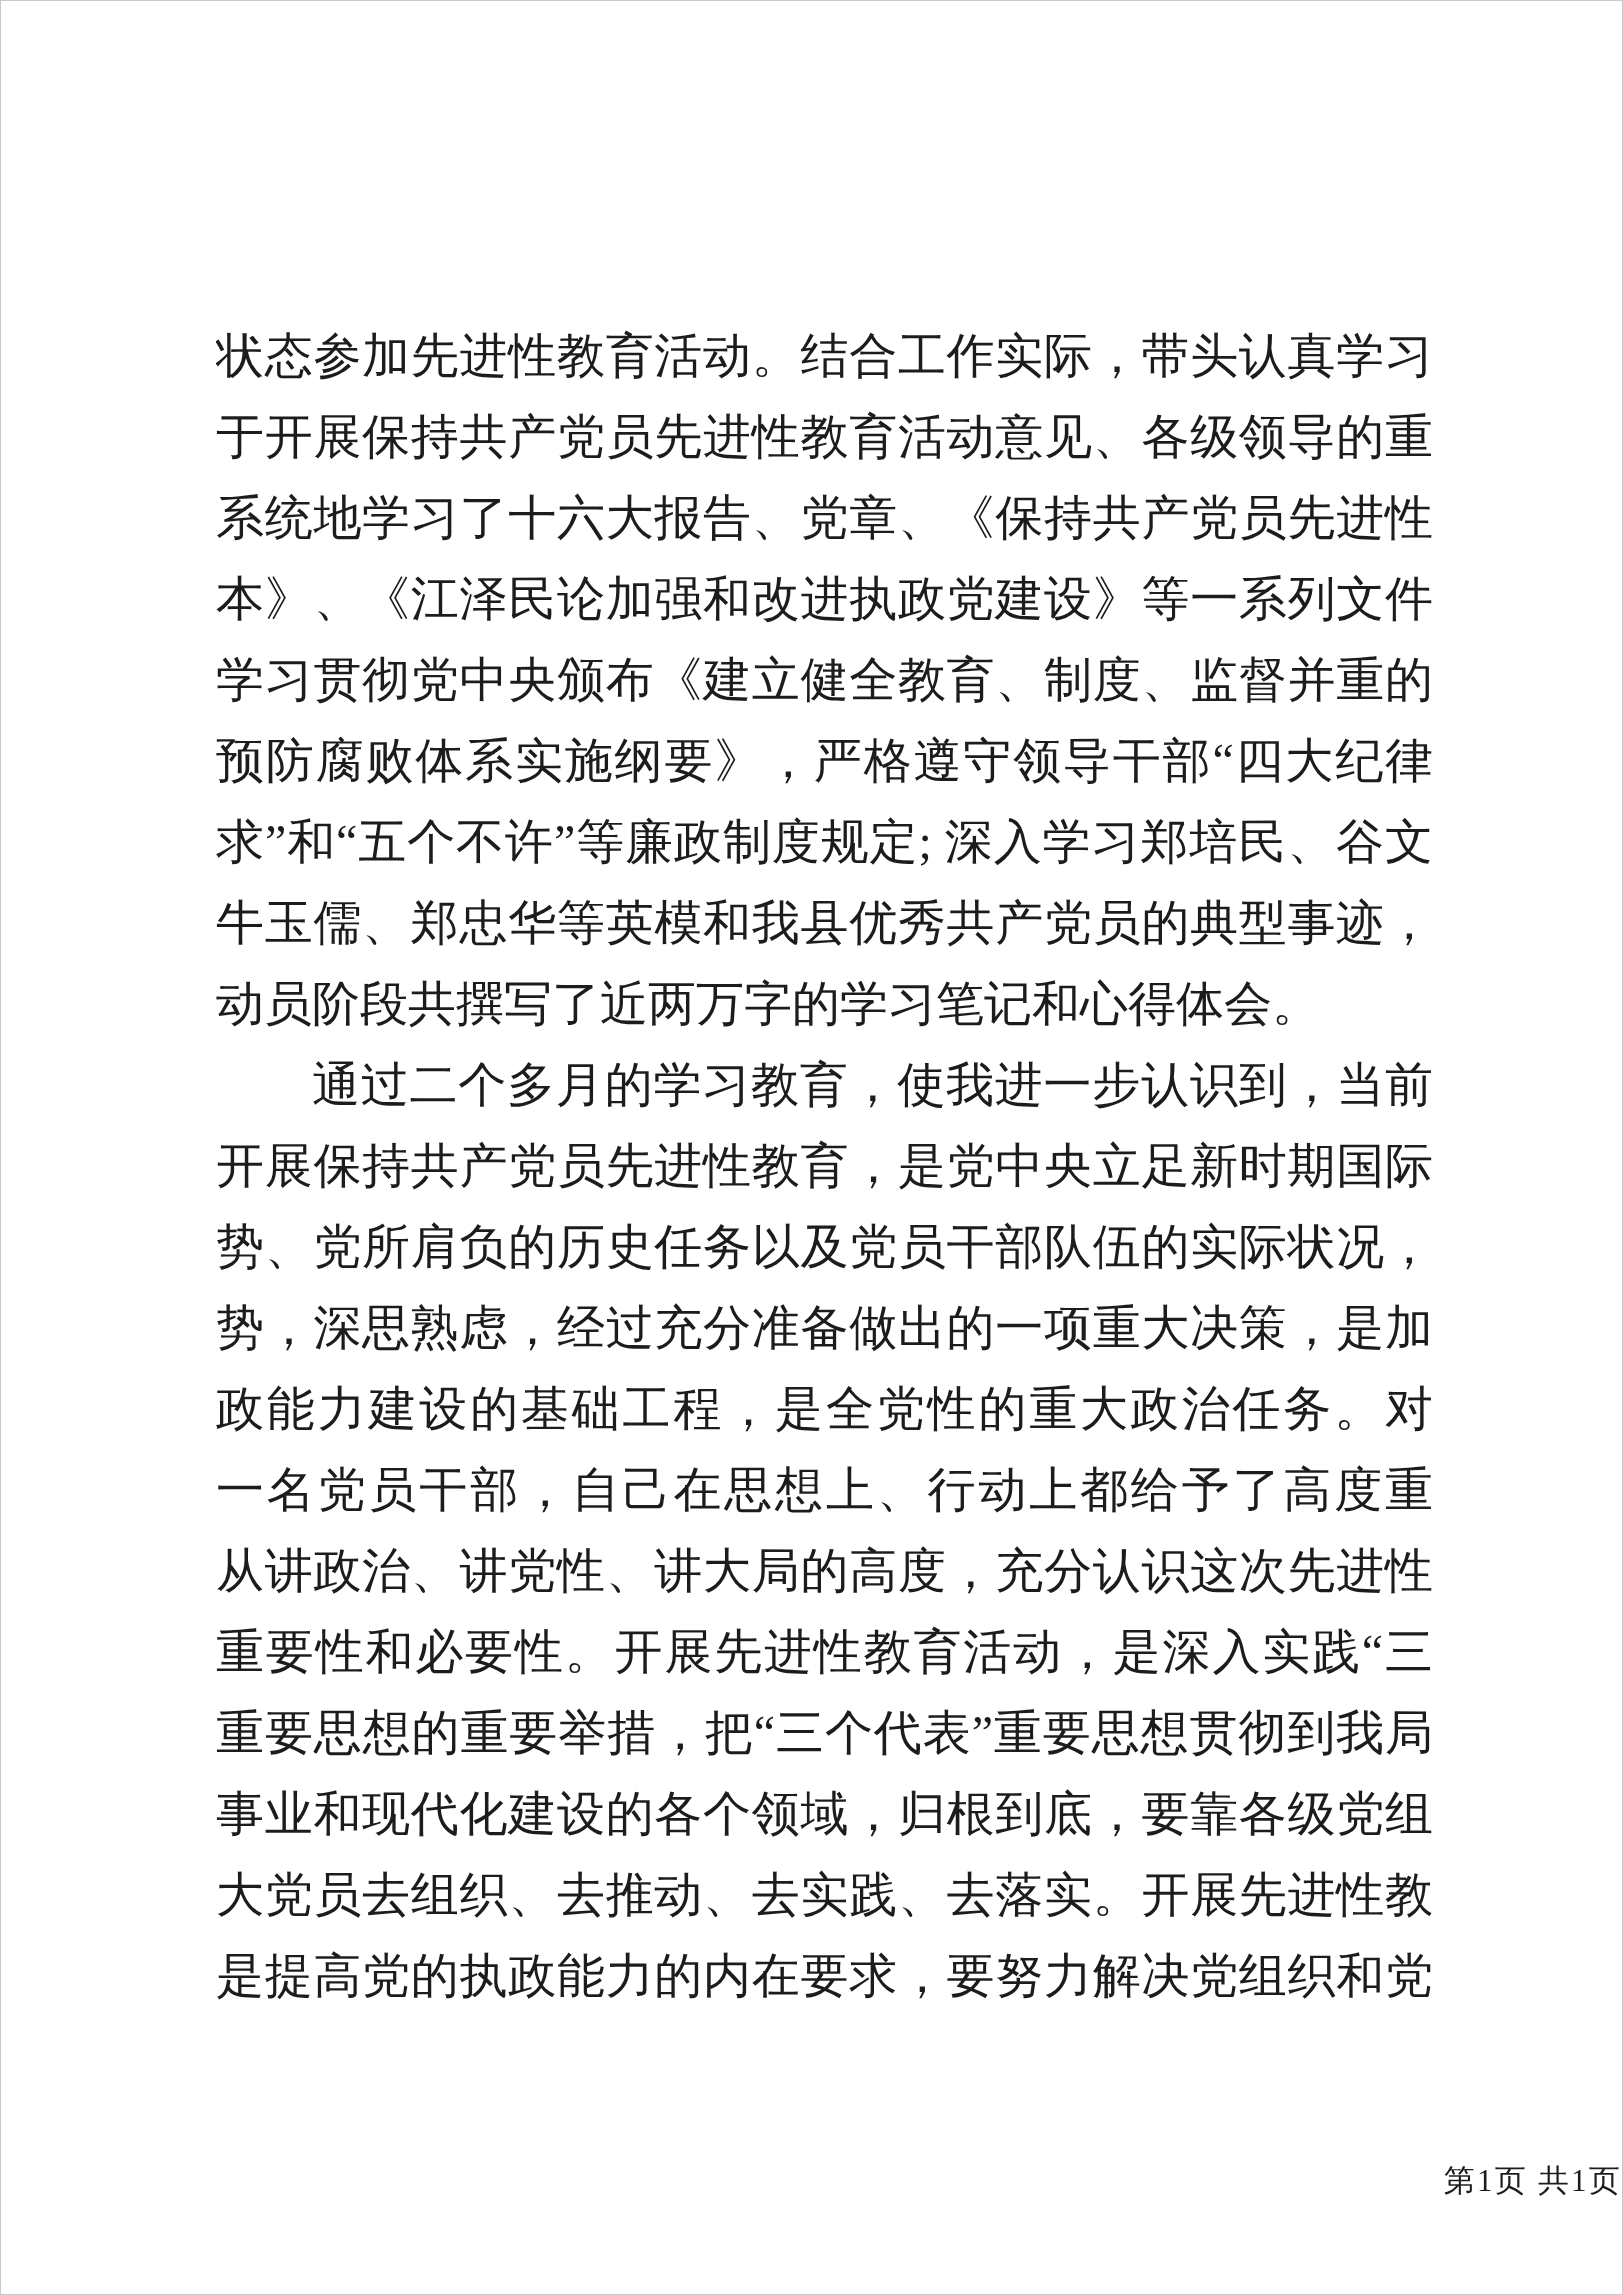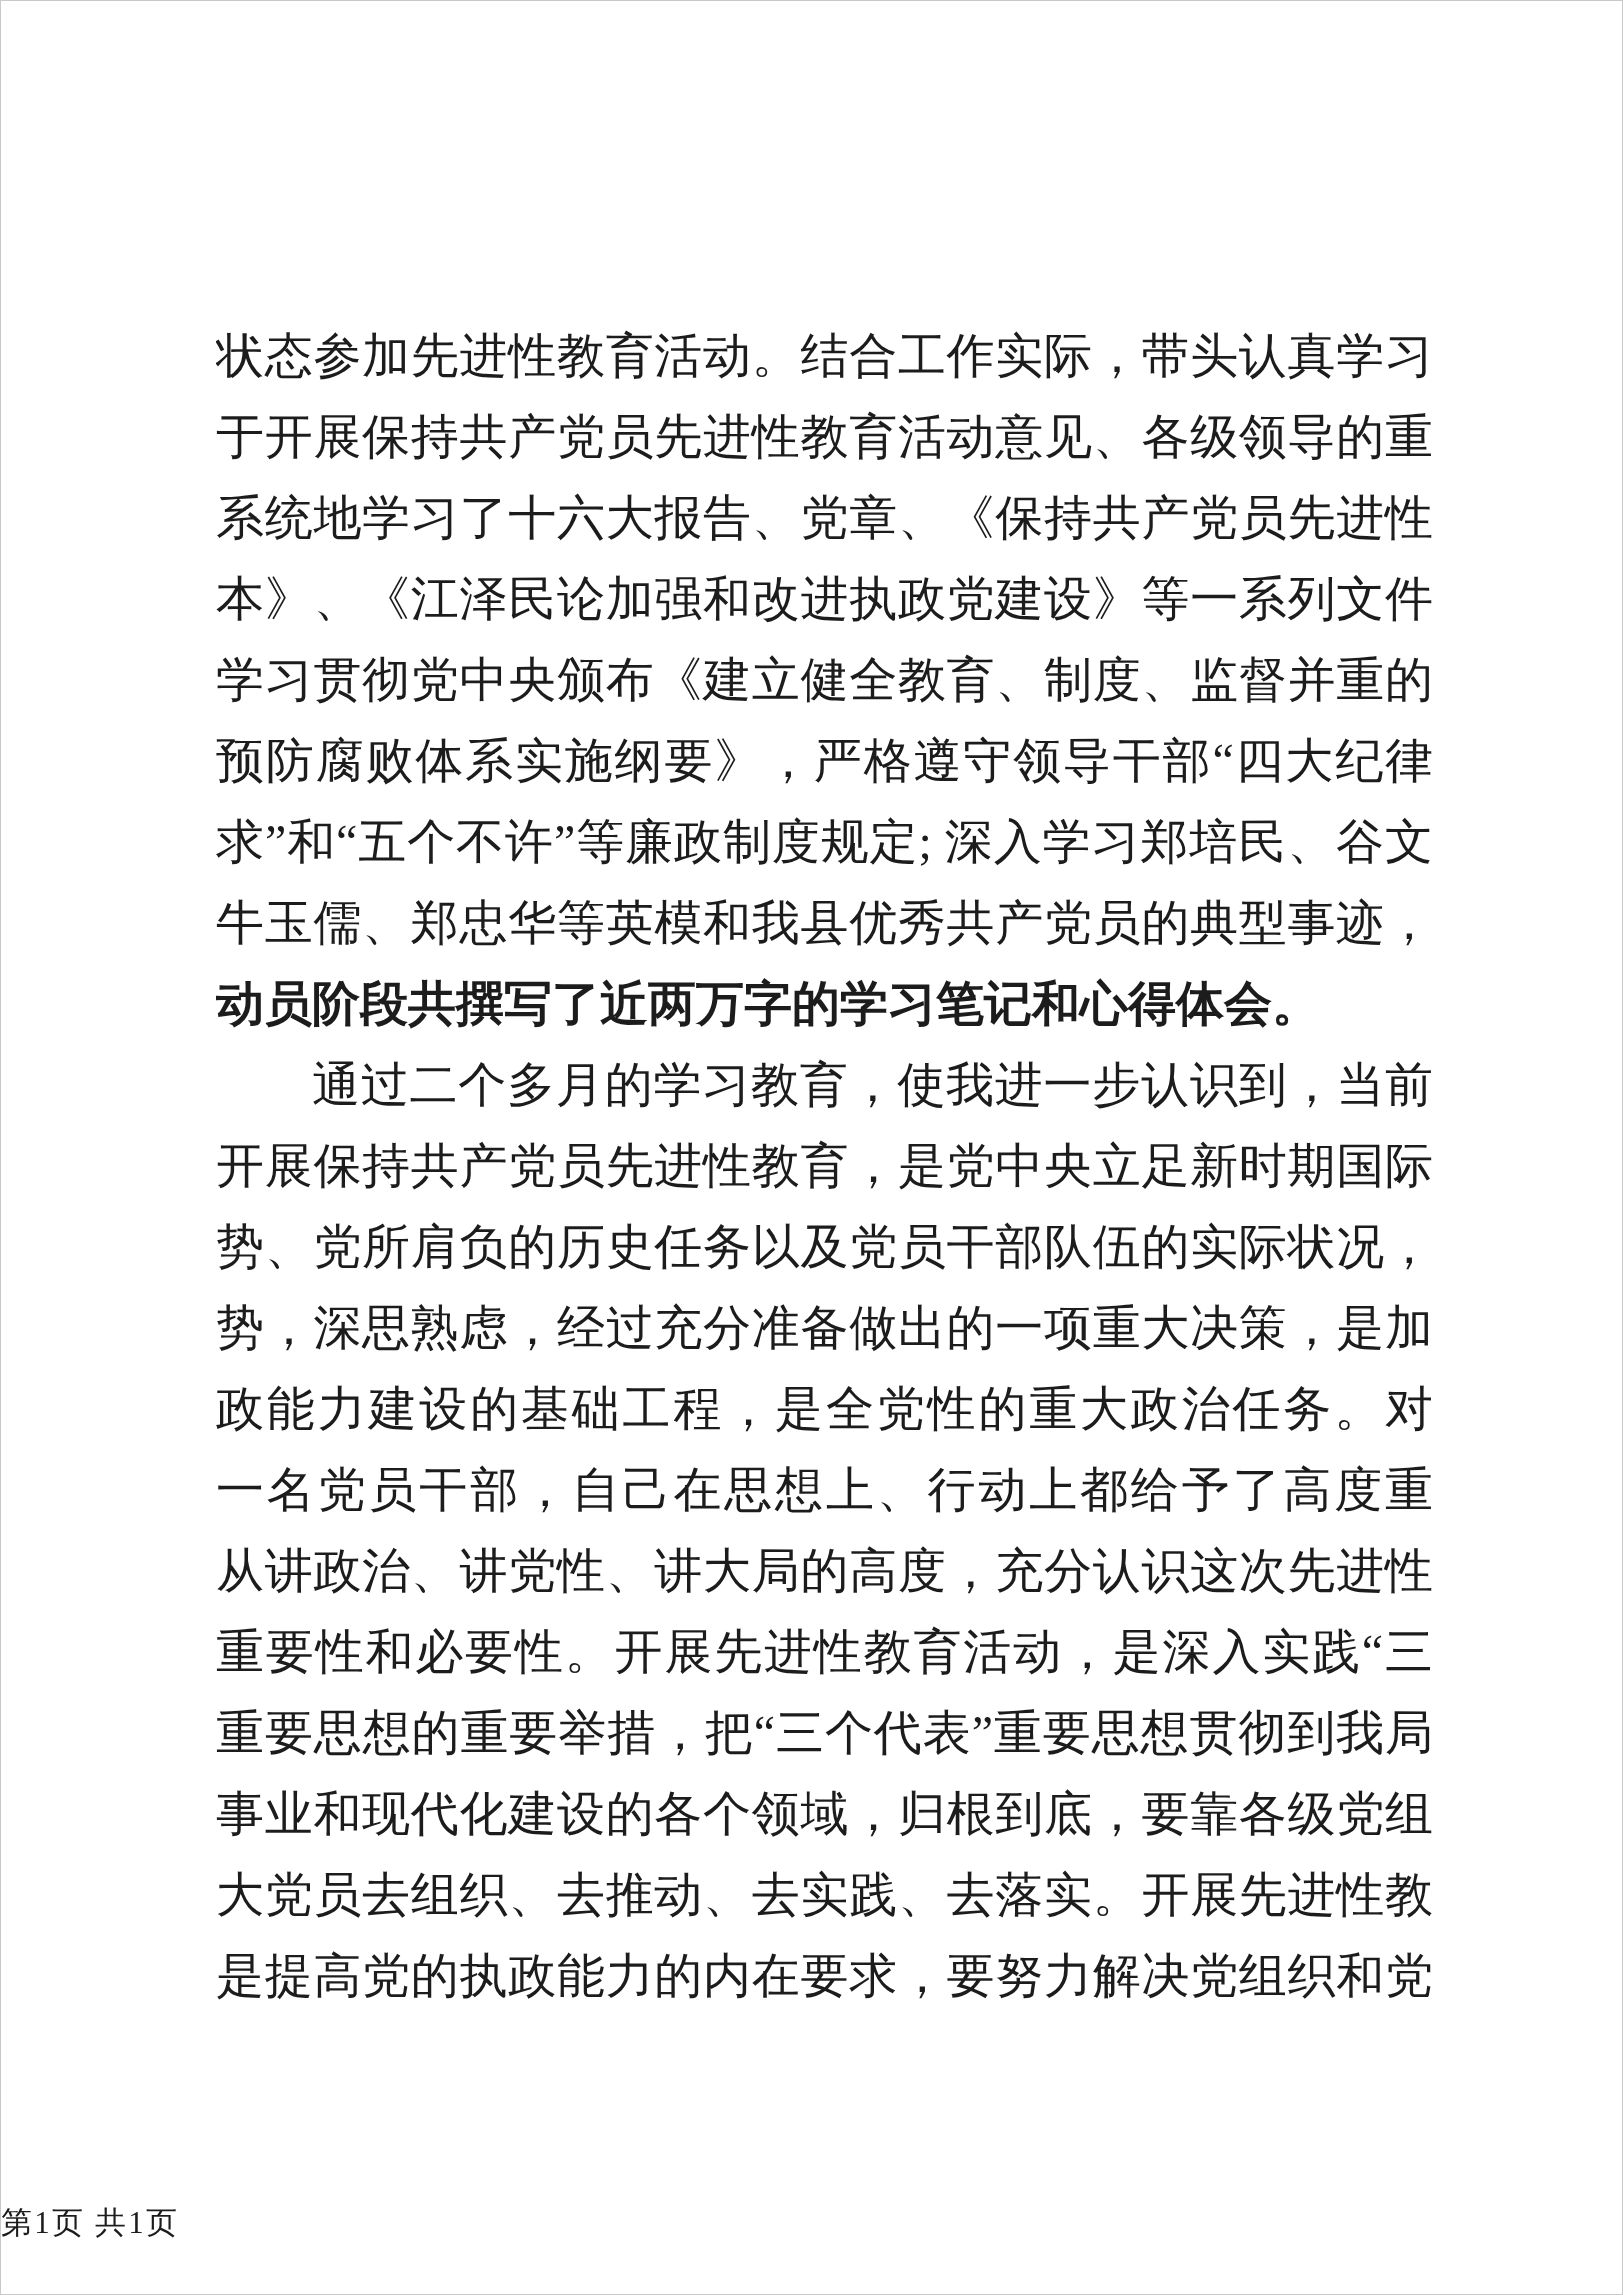--- a/index.html
+++ b/index.html
@@ -27,35 +27,33 @@
   .para { margin: 0; }
   .line {
     text-align: justify;
     text-align-last: justify;
     white-space: normal;
     height: 81px;
     overflow: hidden;
   }
   .line.last-short {
     text-align-last: left;
-    font-weight: bold;
   }
   .line.indent-first {
     text-indent: 2em;
   }
   .footer {
     position: absolute;
     top: 2159px;
     left: 0;
     right: 0;
-    text-align: left;
+    text-align: right;
     font-size: 31px;
     color: #1c1c1c;
     letter-spacing: 2.2px;
-    margin-top: 42px;
   }
 </style>
 </head>
 <body>
 
 <div class="page">
 
   <div class="text-block">
 
     <div class="para">

